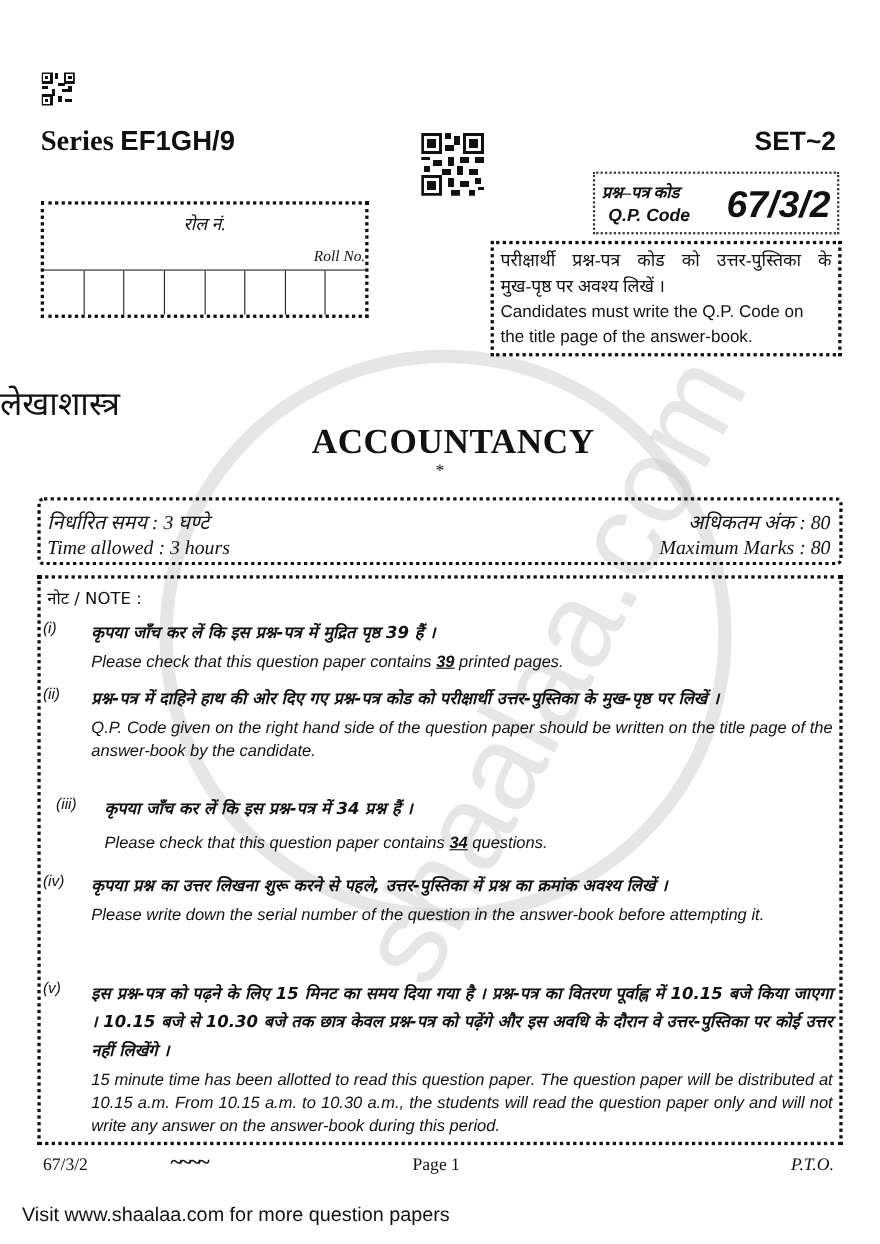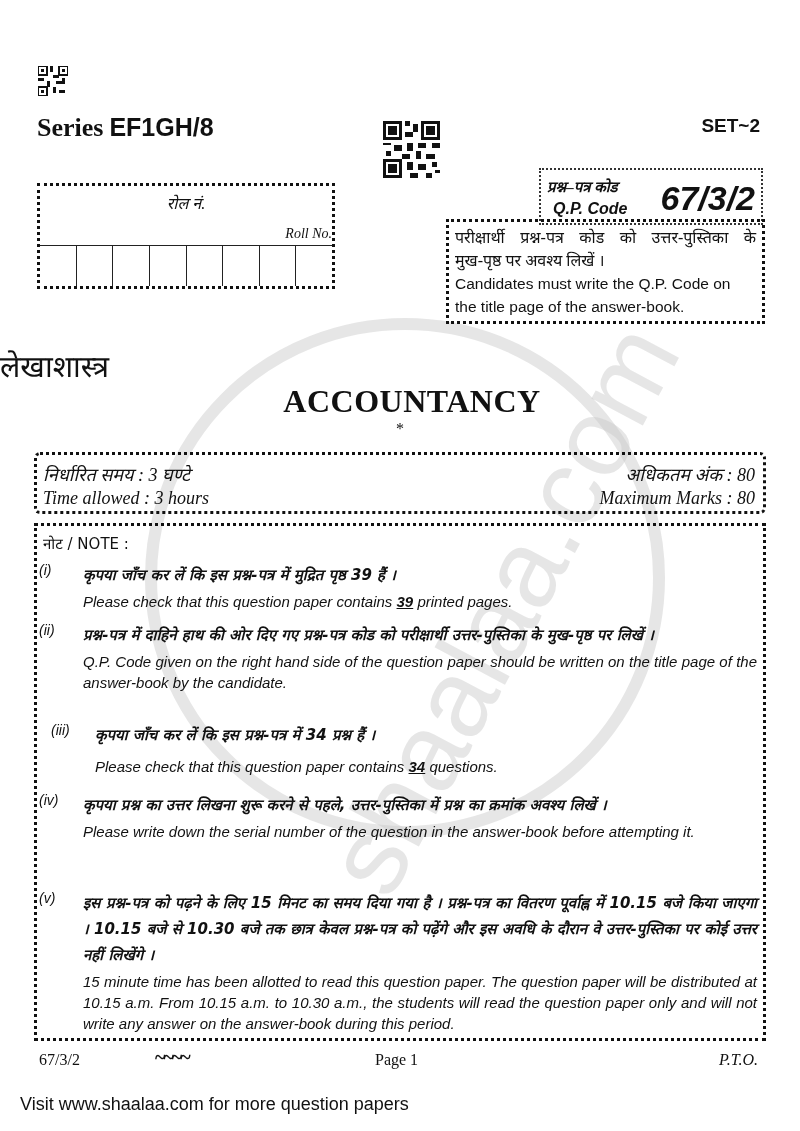--- a/index.html
+++ b/index.html
@@ -6,30 +6,30 @@
   body {
     width:800px; height:1131px; background:#ffffff; position:relative; overflow:hidden;
     color:#111; font-family:"Liberation Serif", serif;
   }
   .abs { position:absolute; }
   .qr-small { left:38px; top:66px; width:30px; height:30px; }
   .qr-mid { left:383px; top:121px; width:57px; height:57px; }
   .series { left:37px; top:113px; font-size:26px; font-weight:bold; white-space:nowrap; }
   .series .lbl { font-family:"Liberation Serif", serif; }
   .series .val { font-family:"Liberation Sans", sans-serif; font-size:25px; margin-left:6px; }
-  .set { right:40px; top:115px; font-family:"Liberation Sans", sans-serif; font-weight:bold; font-size:19px; }
+  .set { right:40px; top:115px; font-family:"Liberation Sans", sans-serif; font-weight:bold; font-size:24px; }
 
   .roll-box { left:37px; top:183px; width:298px; height:106px; border:3px dotted #111; box-sizing:border-box; }
   .roll-hi { position:absolute; left:0; right:0; top:6px; text-align:center; font-style:italic; font-size:16px; }
   .roll-en { position:absolute; left:0; right:0; top:40px; text-align:right; font-style:italic; font-size:14px; }
   .roll-cells { position:absolute; left:0; right:0; bottom:0; height:40px; display:flex; border-top:1.5px solid #222; }
   .roll-cell { flex:1; border-right:1.5px solid #222; }
   .roll-cell:last-child { border-right:none; }
 
-  .qp-box { left:539px; top:168px; width:224px; height:57px; border:2px dotted #333; box-sizing:border-box;text-align:center; }
+  .qp-box { left:539px; top:156px; width:224px; height:57px; border:2px dotted #333; box-sizing:border-box;text-align:center; }
   .qp-hi { position:absolute; left:6px; top:6px; font-style:italic; font-weight:bold; font-size:15px; }
   .qp-en { position:absolute; left:12px; top:30px; font-family:"Liberation Sans", sans-serif; font-style:italic; font-weight:bold; font-size:16px; }
   .qp-code { position:absolute; right:6px; top:9px; font-family:"Liberation Sans", sans-serif; font-style:italic; font-weight:bold; font-size:34px; }
 
   .cand-box { left:446px; top:219px; width:319px; height:105px; border:3px dotted #111; box-sizing:border-box; padding:4px 6px; font-size:16px; line-height:23px; }
   .cand-box .hi { text-align:justify; text-align-last:justify; }
   .cand-box .hi2 { }
   .cand-box .en { font-family:"Liberation Sans", sans-serif; font-size:15.5px; line-height:23px; }
 
   .title-hi { left:0; right:0; top:345px; text-align:left; font-size:30px; font-weight:normal; }
@@ -108,21 +108,21 @@
     <rect x="9" y="15" width="2" height="3" fill="#111"></rect>
       <rect x="13" y="16" width="3" height="2" fill="#111"></rect>
     <rect x="18" y="15" width="2" height="2" fill="#111"></rect>
       <rect x="10" y="19" width="3" height="2" fill="#111"></rect>
     <rect x="16" y="19" width="2" height="2" fill="#111"></rect>
       <rect x="19" y="18" width="2" height="1" fill="#111"></rect>
   </svg>
 </div>
 
 <div class="abs series">
-  <span class="lbl">Series</span><span class="val">EF1GH/8</span>
+  <span class="lbl">Series</span><span class="val">EF1GH/9</span>
 </div>
 <div class="abs set">SET~2</div>
 
 <div class="abs roll-box">
   <div class="roll-hi">रोल नं.</div>
   <div class="roll-en">Roll No.</div>
   <div class="roll-cells">
     <div class="roll-cell"></div>
     <div class="roll-cell"></div>
     <div class="roll-cell"></div>

